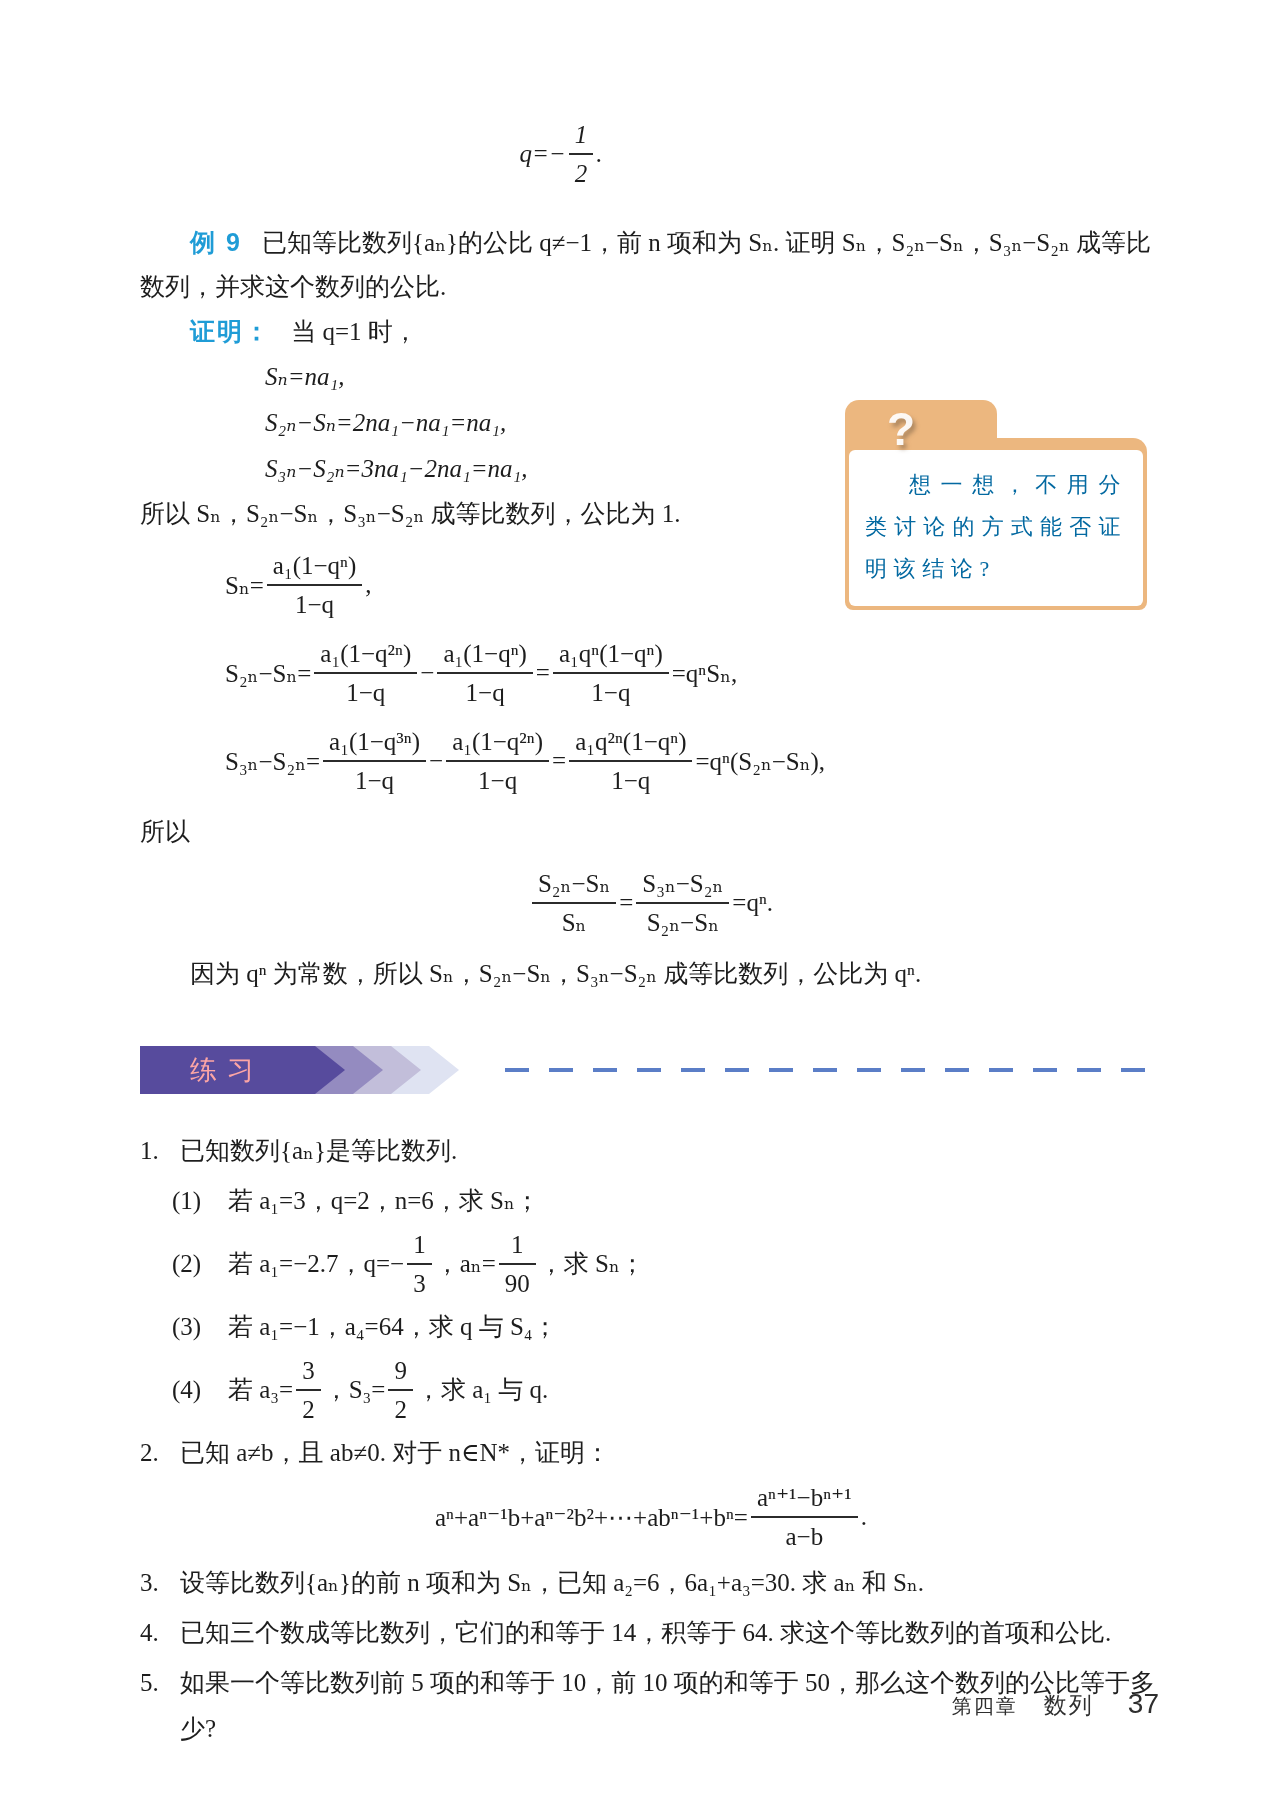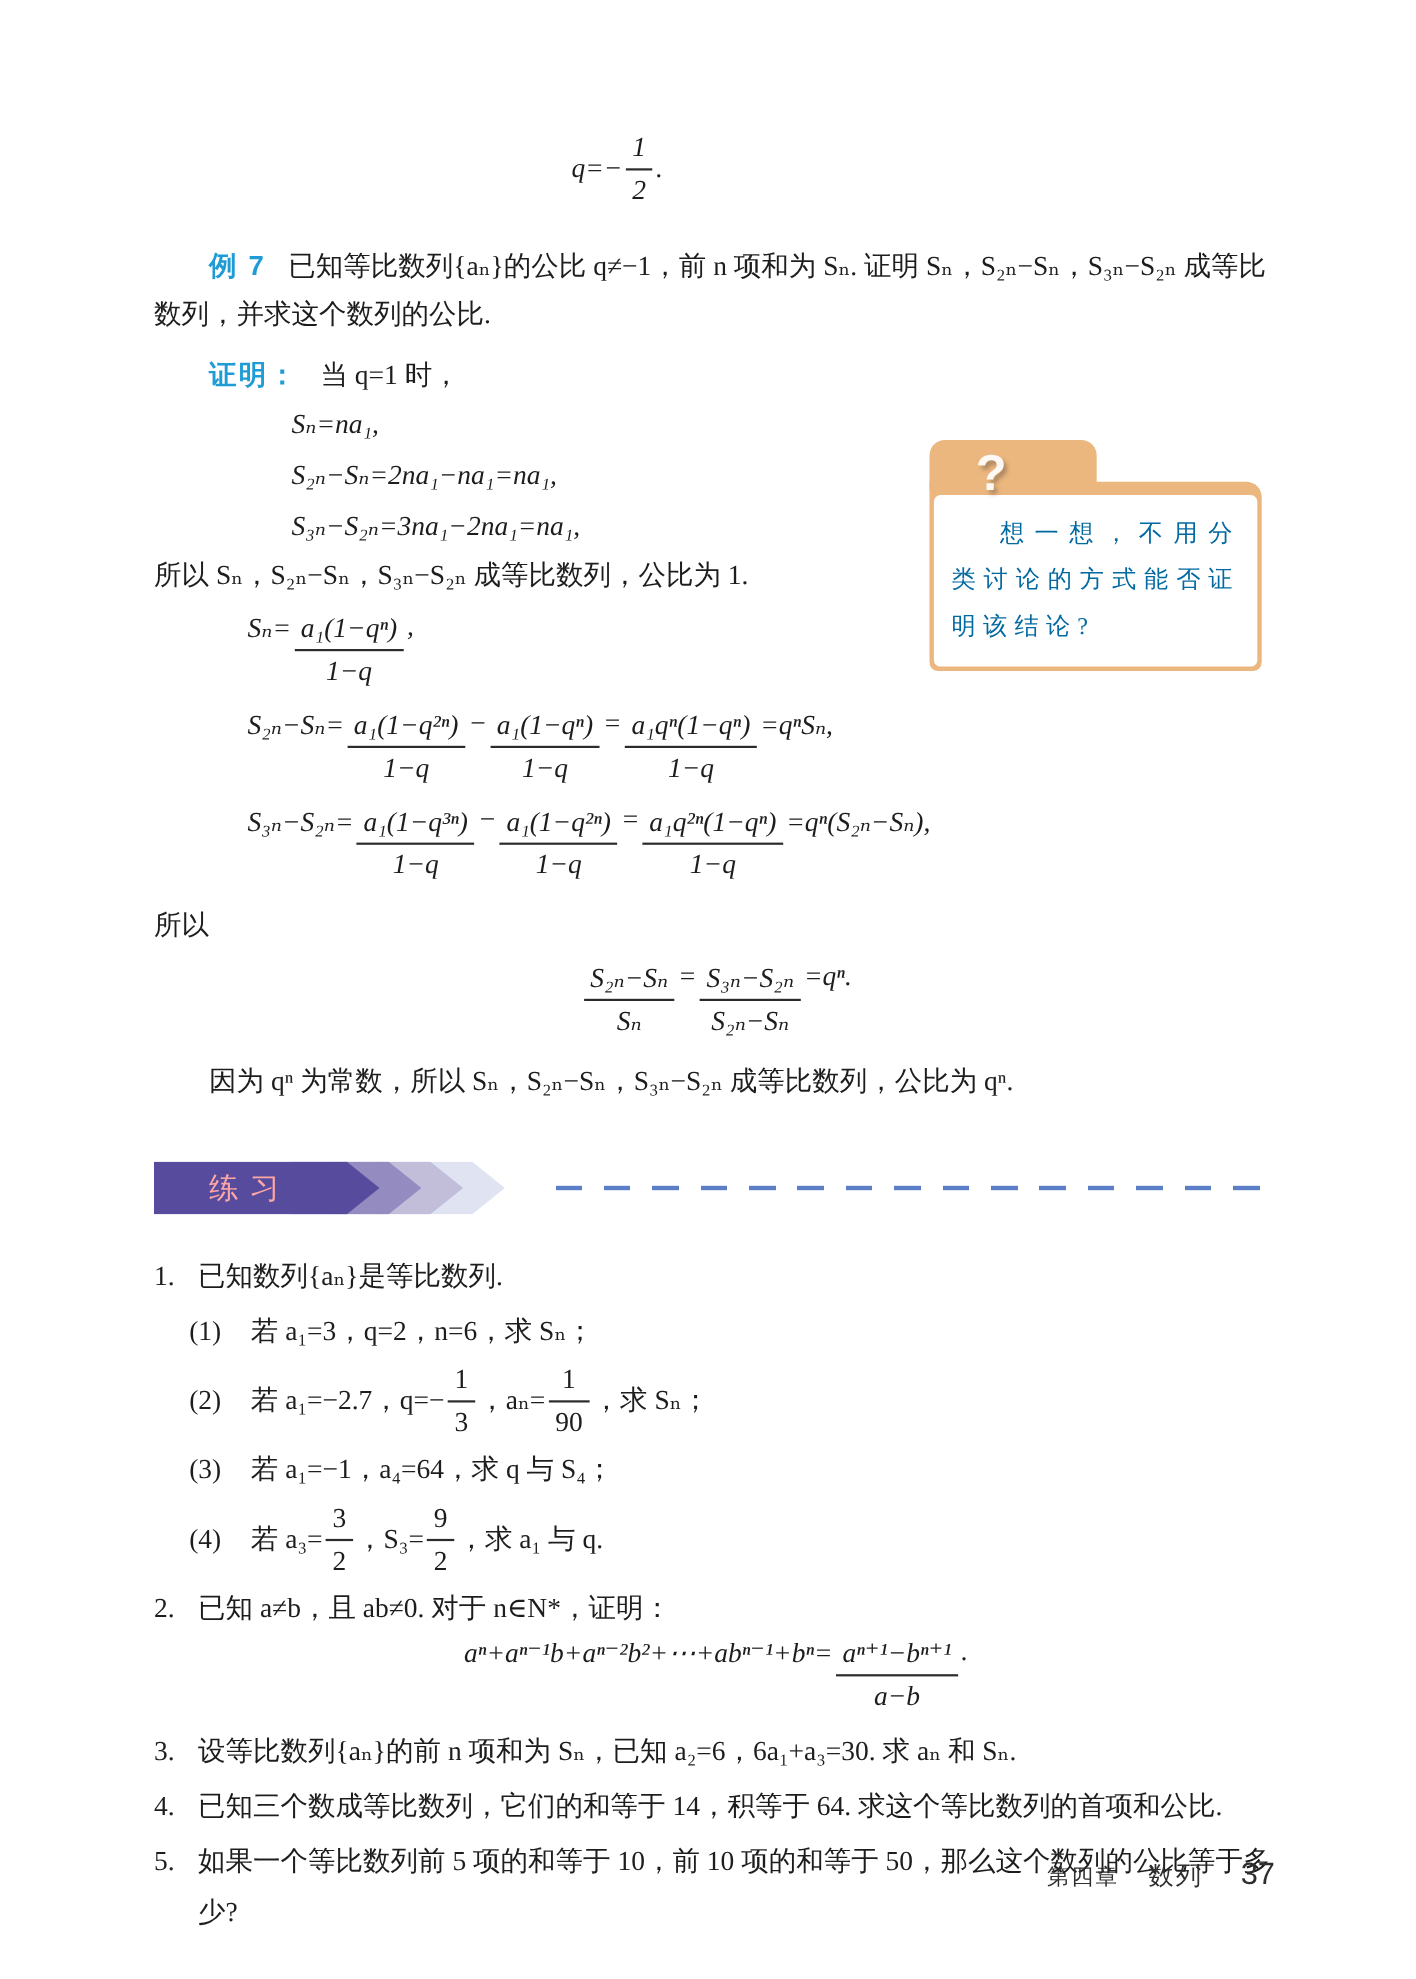--- a/index.html
+++ b/index.html
@@ -5,30 +5,30 @@
   html,body { margin:0; padding:0; background:#ffffff; }
   .page {
     position:relative; width:1287px; height:1799px; margin:0 auto;
     background:#ffffff; color:#1d1d1d; overflow:hidden;
     font-family:"Liberation Serif","DejaVu Serif",serif; font-size:25px;
   }
   .content { position:absolute; left:140px; top:0; width:1022px; }
   p { margin:0; }
 
   .txt { line-height:44px; }
-  .indent { text-indent:2em;margin-top:10px; }
+  .indent { text-indent:2em; }
   .blue-label {
     color:#1f9cd6; font-weight:bold; font-style:normal;
     font-family:"Liberation Sans","DejaVu Sans",sans-serif;
     margin-right:14px; letter-spacing:2px;
   }
 
   
   .eq-line { font-style:italic; line-height:46px; margin-left:125px; }
-  .eq-row { display:flex; align-items:flex-start; font-style:italic; margin:10px 0 10px 85px; min-height:78px; }
+  .eq-row { display:flex; align-items:center; margin:10px 0 10px 85px; min-height:78px; }
   .eq-row.centered { margin-left:0; justify-content:center; }
   .frac { display:inline-block; vertical-align:middle; text-align:center; line-height:1.25; margin:0 3px; }
   .frac .num { display:block; padding:0 6px 3px; border-bottom:2px solid #2b2b2b; }
   .frac .den { display:block; padding:3px 6px 0; }
   .formula-top { display:flex; justify-content:center; align-items:center; font-style:italic; margin:112px 180px 0 0; min-height:84px; }
 
   
   .think-box { position:absolute; left:845px; top:400px; width:302px; }
   .think-tab {
     position:relative; width:152px; height:46px; background:#ecb77f;
@@ -90,21 +90,21 @@
     <div class="formula-top">
       <span>q=−</span>
       <span class="frac">
         <span class="num">1</span>
         <span class="den">2</span>
       </span>
       <span>.</span>
     </div>
 
     <p class="txt indent" style="margin-top:24px;">
-      <span class="blue-label">例 7</span>
+      <span class="blue-label">例 9</span>
       <span>已知等比数列{aₙ}的公比 q≠−1，前 n 项和为 Sₙ. 证明 Sₙ，S₂ₙ−Sₙ，S₃ₙ−S₂ₙ 成等比数列，并求这个数列的公比.</span>
     </p>
 
     <p class="txt indent">
       <span class="blue-label">证明：</span>
       <span>当 q=1 时，</span>
     </p>
     <p class="eq-line">Sₙ=na₁,</p>
     <p class="eq-line">S₂ₙ−Sₙ=2na₁−na₁=na₁,</p>
     <p class="eq-line">S₃ₙ−S₂ₙ=3na₁−2na₁=na₁,</p>

